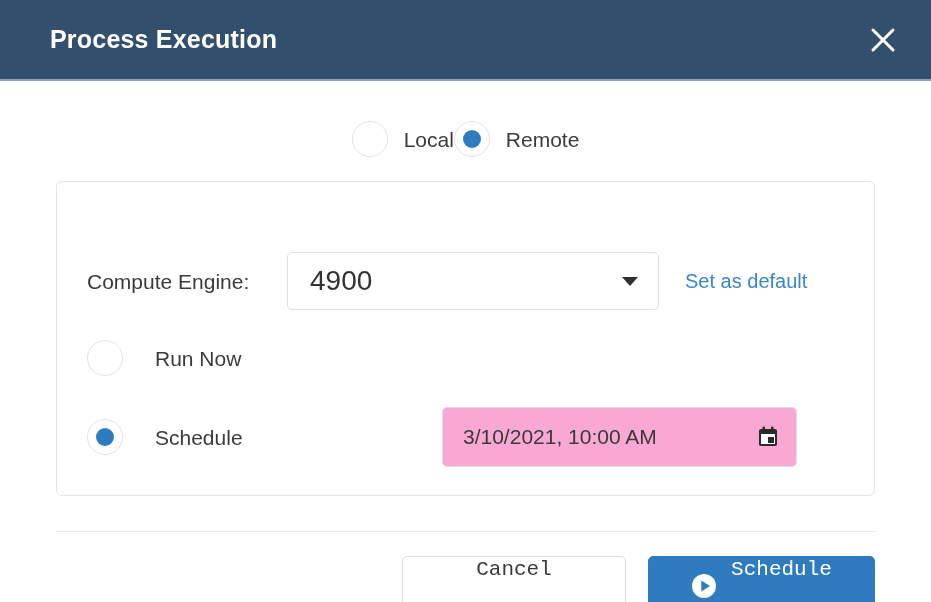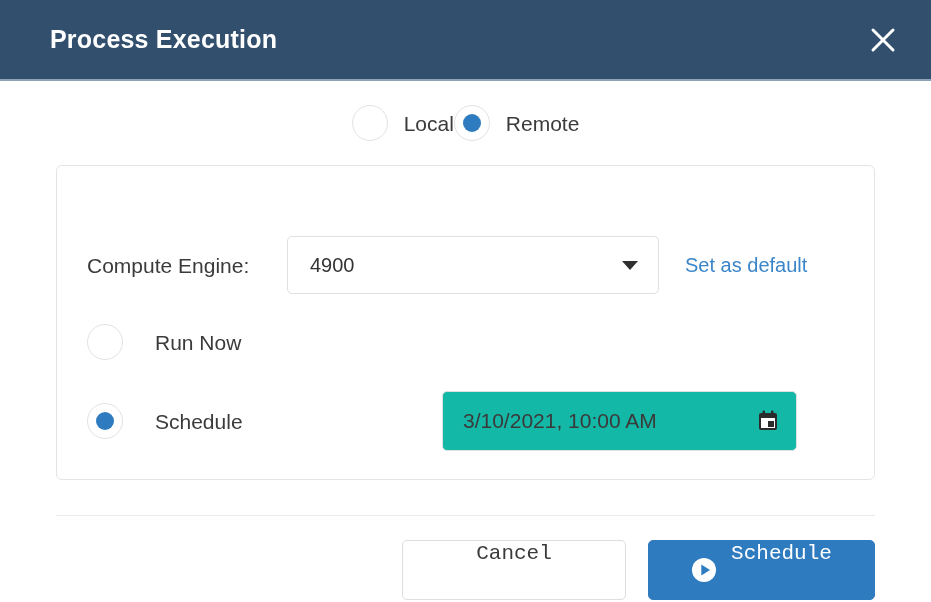--- a/index.html
+++ b/index.html
@@ -63,21 +63,21 @@
     flex: 1 1 auto;
     padding: 0;
     position: relative;
   }
 
   
   .mode-row {
     display: flex;
     align-items: center;
     justify-content: center;
-    padding-top: 24px;
+    padding-top: 40px;
     padding-bottom: 0;
   }
   .radio-option {
     display: flex;
     align-items: center;
     gap: 16px;
     cursor: pointer;
   }
   .radio-option .radio-label {
     font-size: 21px;
@@ -138,21 +138,21 @@
     background: #ffffff;
     display: flex;
     align-items: center;
     justify-content: space-between;
     padding: 0 20px 0 22px;
     box-sizing: border-box;
     cursor: pointer;
     flex: none;
   }
   .engine-select .select-value {
-    font-size: 20px;
+    font-size: 28px;
     color: #333333;
     line-height: 1;
   }
   .caret {
     width: 0;
     height: 0;
     border-left: 8px solid transparent;
     border-right: 8px solid transparent;
     border-top: 9px solid #2f2f2f;
     flex: none;
@@ -187,21 +187,21 @@
     font-size: 21px;
     color: #3b3b3b;
     line-height: 1;
   }
 
   .datetime-field {
     width: 355px;
     height: 60px;
     border: 1px solid #e0e0e0;
     border-radius: 5px;
-    background: #14b8a6;
+    background: #f9a8d4;
     display: flex;
     align-items: center;
     justify-content: space-between;
     padding: 0 16px 0 20px;
     box-sizing: border-box;
     flex: none;
   }
   .datetime-value {
     font-size: 21px;
     color: #3a3a3a;

